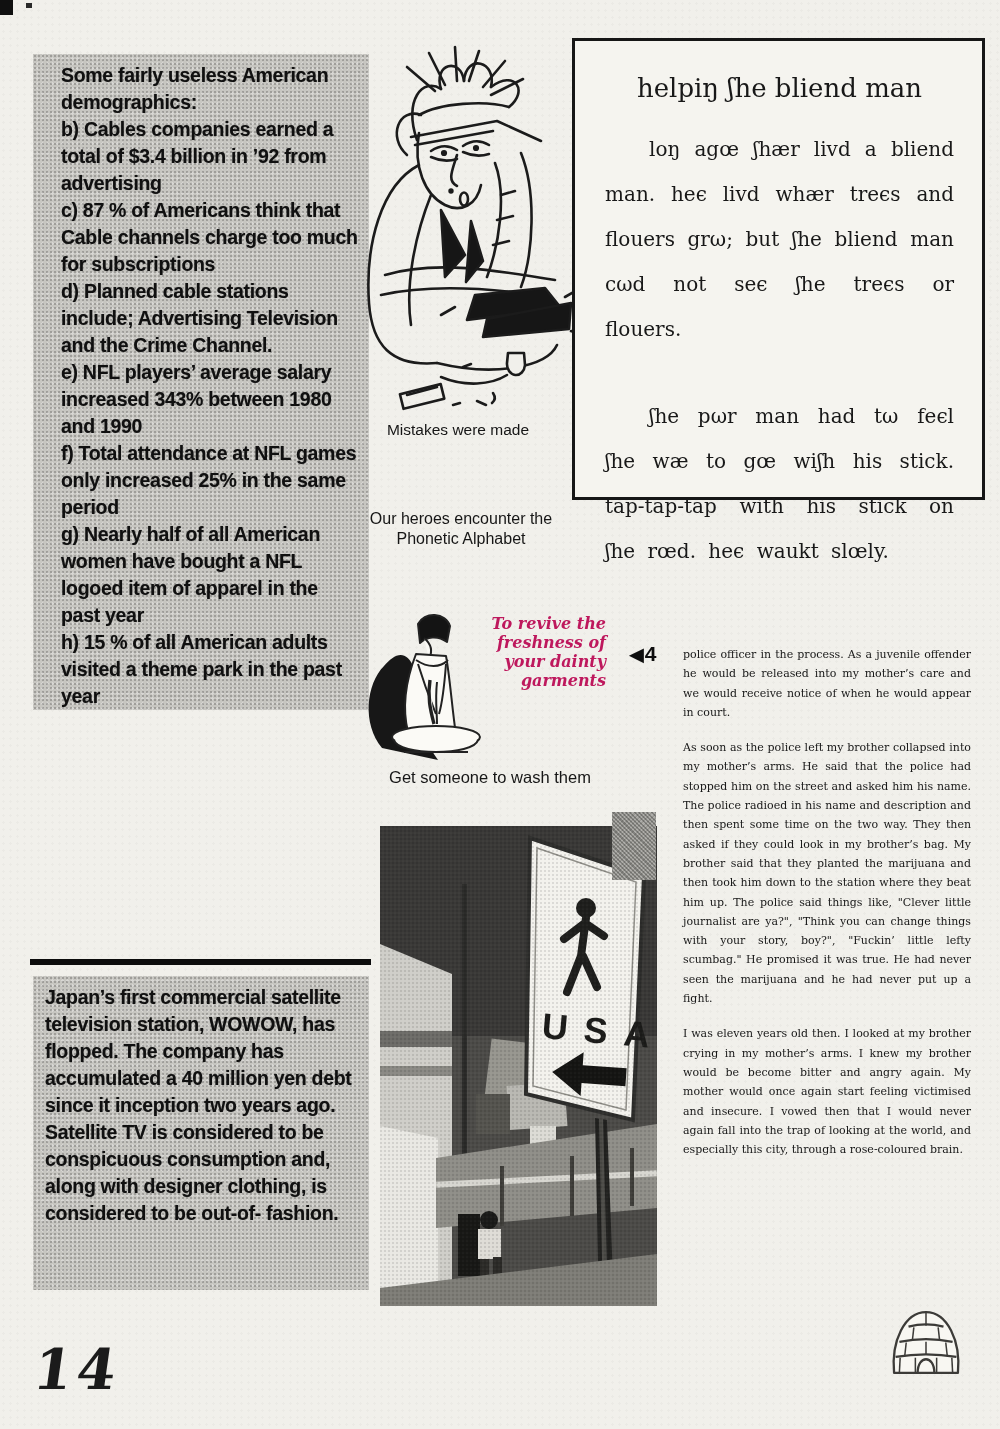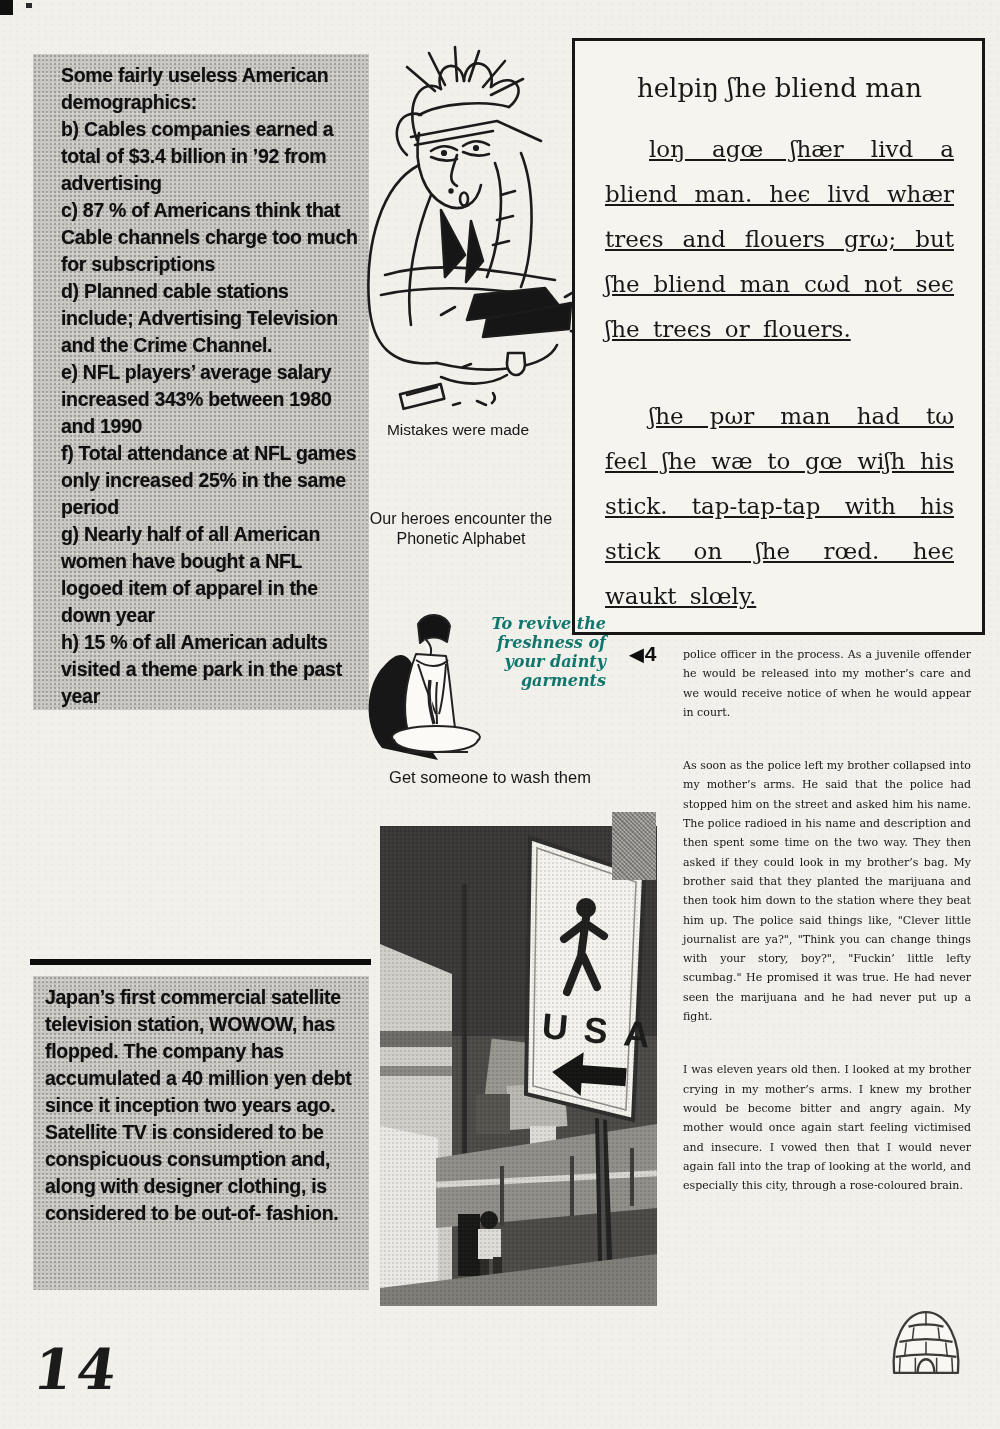--- a/index.html
+++ b/index.html
@@ -34,61 +34,60 @@
   .stat-box-2 { top:976px; height:314px; overflow:hidden;padding-left:12px; }
   .stat-text {
     font-weight:bold; font-size:19.5px; line-height:27px;
     letter-spacing:-0.3px; color:#101010;
     text-shadow:0 0 1px rgba(0,0,0,0.35);
   }
   .left-rule { left:30px; top:959px; width:341px; height:6px; background:#0c0c0c; }
 
   
   .phon-box {
-    left:572px; top:38px; width:413px; height:597px;
+    left:572px; top:38px; width:413px; height:462px;
     border:3px solid #161616; background:#f5f4ef;
     padding:24px 28px 0 30px;
     font-family:"DejaVu Serif", serif;
     color:#181818;
   }
   .phon-title { text-align:center; font-size:26px; margin:8px 0 24px 0; font-weight:500; }
   .phon-p {
-    font-size:23px; line-height:45px;
+    font-size:20px; line-height:45px;
     text-align:justify; text-indent:44px;
     word-spacing:6px;
-    text-decoration:underline;
   }
   .phon-p + .phon-p { margin-top:42px; }
 
   
   .cap { font-weight:normal; color:#161616; text-align:center; }
   .cap-mistakes { left:350px; top:421px; width:216px; font-size:15.5px; }
   .cap-heroes { left:348px; top:509px; width:226px; font-size:16px; line-height:20px; }
   .cap-wash { left:366px; top:768px; width:248px; font-size:16.5px; }
 
   
   .laundry { left:358px; top:604px; width:250px; height:162px; }
   .laundry svg { position:absolute; left:0; top:4px; }
   .laundry-tagline {
     position:absolute; right:2px; top:10px; width:132px;
     font-family:"DejaVu Serif", serif; font-style:italic; font-weight:bold;
-    font-size:16px; line-height:19px; text-align:right; color:#0f766e;
+    font-size:16px; line-height:19px; text-align:right; color:#be185d;
   }
 
   
   .marker { left:624px; top:642px; display:flex; align-items:center; }
   .marker-tri { font-size:25px; line-height:22px; color:#0e0e0e; letter-spacing:-6px; }
   .marker-num { font-weight:bold; font-size:21px; color:#0e0e0e; margin-left:2px; }
   .right-col {
     left:683px; top:645px; width:288px;
     font-family:"DejaVu Serif", serif;
     font-size:11px; line-height:19.3px;
     text-align:justify; color:#171717;
   }
-  .right-col p + p { margin-top:34px; }
+  .right-col p + p { margin-top:16px; }
   .gray-square {
     left:612px; top:812px; width:44px; height:68px;
     background-color:#9a9994;
     background-image:
       repeating-linear-gradient(45deg, rgba(0,0,0,0.25) 0 1.5px, transparent 1.5px 3px),
       repeating-linear-gradient(-45deg, rgba(255,255,255,0.2) 0 1.5px, transparent 1.5px 3px);
   }
 
   
   .page-num {
@@ -109,21 +108,21 @@
 <div class="abs corner-mark"></div>
 <div class="abs corner-mark2"></div>
 
 <div class="abs stat-box stat-box-1 halftone">
   <div class="stat-text">Some fairly useless American demographics:</div>
   <div class="stat-text">b) Cables companies earned a total of $3.4 billion in ’92 from advertising</div>
   <div class="stat-text">c) 87 % of Americans think that Cable channels charge too much for subscriptions</div>
   <div class="stat-text">d) Planned cable stations include; Advertising Television and the Crime Channel.</div>
   <div class="stat-text">e) NFL players’ average salary increased 343% between 1980 and 1990</div>
   <div class="stat-text">f) Total attendance at NFL games only increased 25% in the same period</div>
-  <div class="stat-text">g) Nearly half of all American women have bought a NFL logoed item of apparel in the down year</div>
+  <div class="stat-text">g) Nearly half of all American women have bought a NFL logoed item of apparel in the past year</div>
   <div class="stat-text">h) 15 % of all American adults visited a theme park in the past year</div>
   <div class="stat-text">j) 1 in 12 Americans are born overseas, but 1 in 4 New Yorkers were born overseas.</div>
 </div>
 
 <div class="abs left-rule"></div>
 
 <div class="abs stat-box stat-box-2 halftone">
   <div class="stat-text">Japan’s first commercial satellite television station, WOWOW, has flopped. The company has accumulated a 40 million yen debt since it inception two years ago. Satellite TV is considered to be conspicuous consumption and, along with designer clothing, is considered to be out-of- fashion.</div>
 </div>
 

